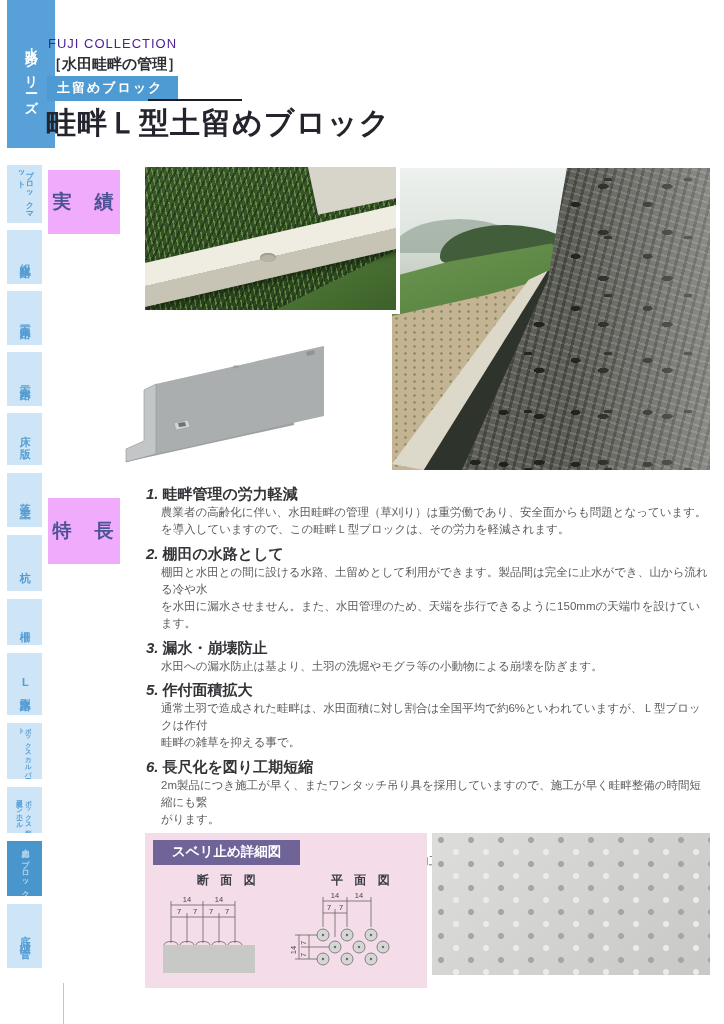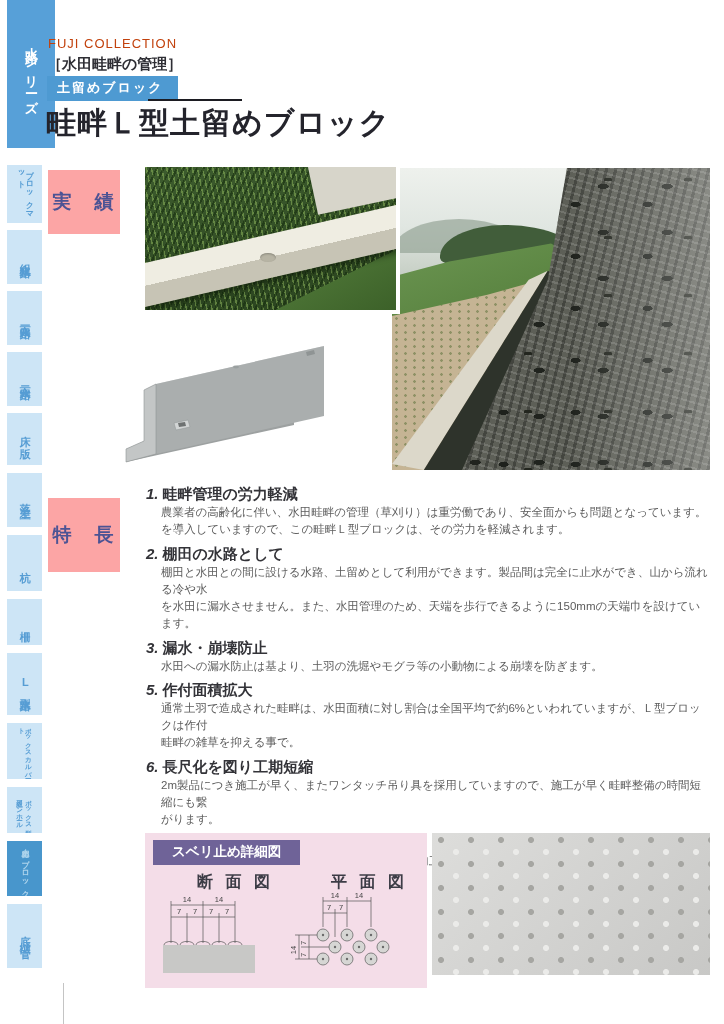--- a/index.html
+++ b/index.html
@@ -13,34 +13,34 @@
               font-size:13px;letter-spacing:5px;}
   .s-item{position:absolute;left:7px;width:35px;background:#cde5f6;color:#569dd4;
           display:flex;align-items:center;justify-content:center;
           writing-mode:vertical-rl;text-orientation:upright;line-height:1.05;
           font-weight:600;letter-spacing:1px;white-space:pre-line;overflow:hidden;}
   .s-item.active{background:#4896cc;color:#aed4ec;}
   .pageno{position:absolute;left:44px;top:1035px;font-size:12px;color:#6b6b6b;}
   .pageno-rule{position:absolute;left:63px;top:983px;width:1px;height:41px;background:#c4c4c4;}
 
   
-  .brand{position:absolute;left:48px;top:36px;font-size:13px;color:#c2410c;letter-spacing:1px;}
+  .brand{position:absolute;left:48px;top:36px;font-size:13px;color:#4c1d95;letter-spacing:1px;}
   .series{position:absolute;left:47px;top:55px;font-size:15px;color:#2e2e34;font-weight:600;}
   .cat-badge{position:absolute;left:47px;top:76px;background:#4e9ad2;color:#fff;
              font-size:13px;font-weight:bold;padding:3px 14px 4px 10px;letter-spacing:2px;}
   .title-rule{position:absolute;left:148px;top:99px;width:94px;height:2px;background:#1c1c22;}
   .page-title{position:absolute;left:46px;top:103px;font-size:30px;font-weight:bold;
               color:#24242c;letter-spacing:1px;}
 
   
-  .sec-label{position:absolute;left:48px;width:72px;background:#fca5a5;color:#4c5394;
+  .sec-label{position:absolute;left:48px;width:72px;background:#f0abfc;color:#4c5394;
              font-size:19px;font-weight:bold;display:flex;align-items:center;justify-content:center;
              letter-spacing:2px;}
   .sec-results{top:170px;height:64px;}
-  .sec-features{top:498px;height:74px;}
+  .sec-features{top:498px;height:66px;}
 
   
   .photo{position:absolute;overflow:hidden;}
   .ph-big{left:392px;top:168px;width:318px;height:302px;z-index:1;
           background:linear-gradient(180deg,#eef1ed 0%,#e0e6e1 20%,#ccd4cb 32%,#c3ccc2 38%);}
   .ph-big .hills{position:absolute;left:0;top:17%;width:42%;height:11%;background:#9aa89b;
                  border-radius:50% 50% 0 0/100% 100% 0 0;opacity:.75;}
   .ph-big .hedge{position:absolute;left:15%;top:19%;width:45%;height:15%;background:#415d3a;
                  border-radius:45% 55% 30% 40%/70% 80% 20% 30%;}
   .ph-big .slope{position:absolute;inset:0;background:linear-gradient(160deg,#6a9450 20%,#47702f 70%);
@@ -89,21 +89,21 @@
   
   .features{position:absolute;left:146px;top:483px;width:566px;}
   .f-head{font-size:15px;font-weight:bold;color:#333338;line-height:1.4;}
   .f-no{font-style:italic;font-weight:bold;margin-right:4px;}
   .f-body{font-size:11.5px;color:#5c5c5c;line-height:1.5;margin:0 0 4px 15px;white-space:pre-line;}
 
   
   .slipbox{position:absolute;left:145px;top:833px;width:282px;height:155px;background:#f4dde8;}
   .slipbadge{position:absolute;left:8px;top:7px;background:#6f6398;color:#fff;font-size:13.5px;
              font-weight:bold;padding:3px 19px 4px;}
-  .dialabel{position:absolute;top:39px;font-size:16px;color:#3c3c46;font-weight:600;letter-spacing:4px;}
+  .dialabel{position:absolute;top:39px;font-size:12px;color:#3c3c46;font-weight:600;letter-spacing:4px;}
   .dl-sec{left:52px;} .dl-plan{left:186px;}
   .slipsvg{position:absolute;left:0;top:52px;}
   .slipsvg text{font-size:7.5px;fill:#444;font-family:"Liberation Sans",sans-serif;}
   .slipsvg line,.slipsvg path.ln{stroke:#555;stroke-width:.7;fill:none;}
 
   .ph-dimple{left:432px;top:833px;width:278px;height:142px;
      background-color:#d2d2d0;
      background-image:
        radial-gradient(circle at 3px 3px,#a6a6a2 0 2.6px,transparent 3.4px),
        radial-gradient(circle at 3px 3px,#ebebe9 0 2.6px,transparent 3.4px),

